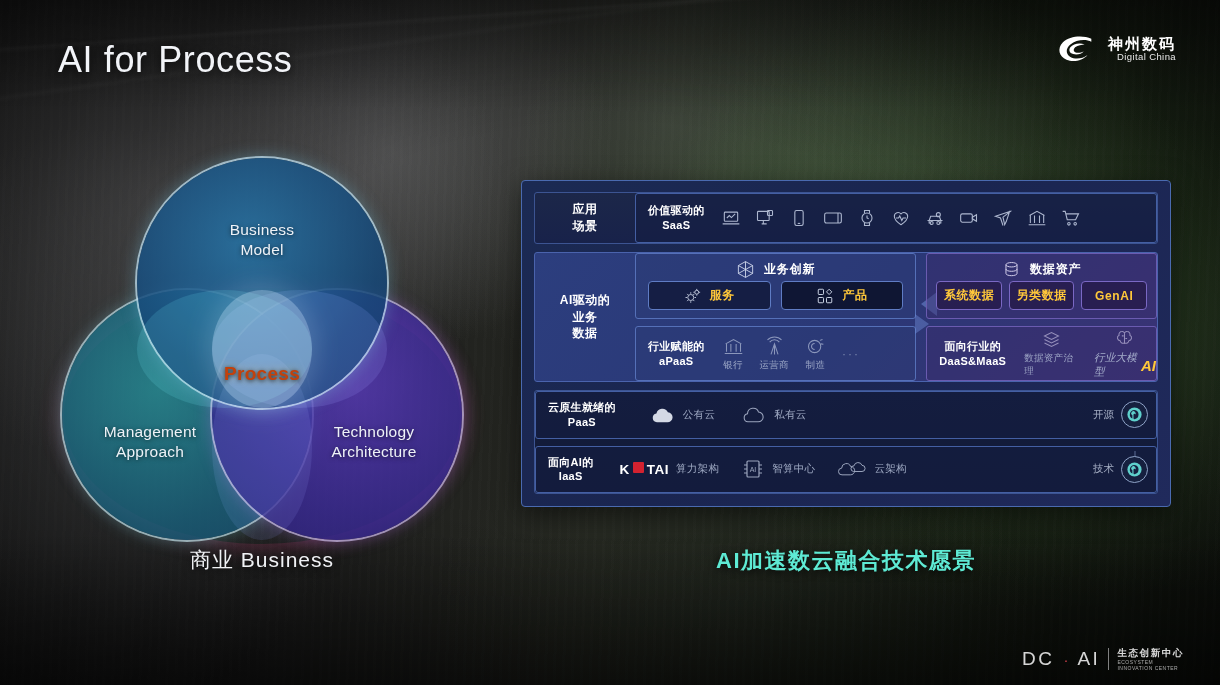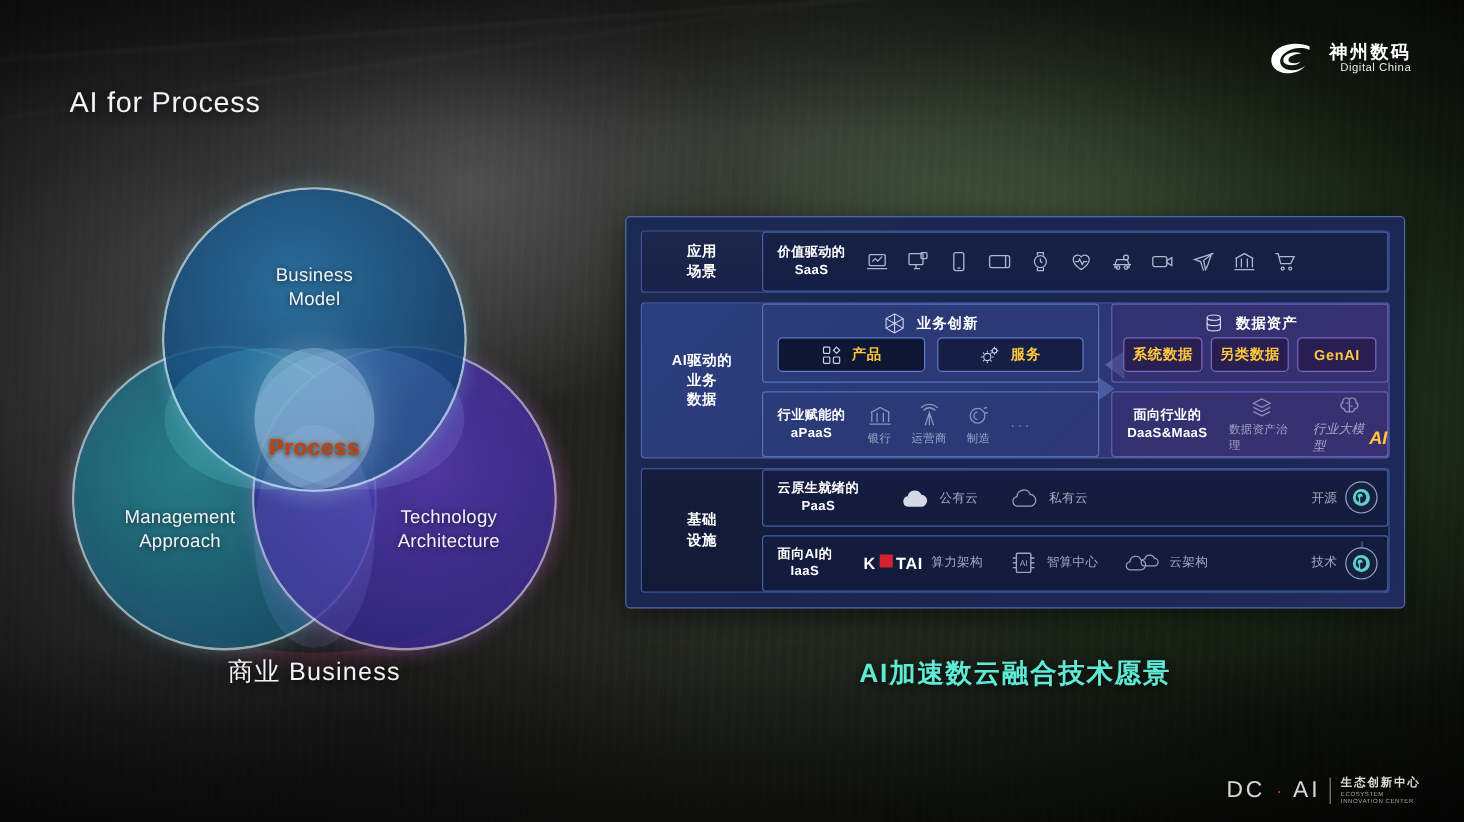--- a/index.html
+++ b/index.html
@@ -37,24 +37,23 @@
   }
   .bg-vignette {
     background:
       radial-gradient(ellipse 78% 78% at 50% 48%, transparent 38%, rgba(0,0,0,.58) 100%),
       linear-gradient(180deg, rgba(0,0,0,.35) 0%, transparent 16%, transparent 78%, rgba(0,0,0,.55) 100%);
   }
 
   
   #slide-title {
     position: absolute; left: 58px; top: 39px;
-    font-size: 24px; font-weight: 400; letter-spacing: .6px;
+    font-size: 36px; font-weight: 400; letter-spacing: .6px;
     color: #f2f4f8; text-shadow: 0 2px 10px rgba(0,0,0,.75);
     white-space: nowrap;
-    margin-top: 33px;
   }
   #brand-logo {
     position: absolute; right: 44px; top: 34px;
     display: flex; align-items: center; gap: 9px;
   }
   .brand-mark { width: 42px; height: 30px; flex: 0 0 auto; }
   .brand-txt { line-height: 1.08; }
   .brand-cn { font-size: 15px; font-weight: 700; color: #fff; letter-spacing: 2px; }
   .brand-en { font-size: 9.5px; font-weight: 400; color: #e9e9e9; letter-spacing: .4px; text-align: right; }
 
@@ -374,41 +373,41 @@
           <div class="sec-head">
             <span class="ico">
                 <svg viewBox="0 0 24 24" fill="none" stroke="#dde5f6" stroke-width="1.1">
                   <path d="M12 2l9 5v10l-9 5-9-5V7z"></path>
                   <path d="M12 2v20M3 7l9 5 9-5M3 17l9-5 9 5"></path>
                 </svg>
               </span>
             <span>业务创新</span>
           </div>
           <div class="pill-row">
+            <div class="pill">
+              <span class="ico">
+                  <svg viewBox="0 0 24 24" fill="none" stroke="#dbe3f4" stroke-width="1.2">
+                    <circle cx="9" cy="14" r="4"></circle>
+                    <path d="M9 7v2M9 19v2M2 14h2M14 14h2M4.2 9.2l1.4 1.4M12.4 17.4l1.4 1.4M4.2 18.8l1.4-1.4M12.4 10.6l1.4-1.4"></path>
+                    <circle cx="17" cy="7" r="2.6"></circle>
+                    <path d="M17 2.5v1.6M17 9.9v1.6M12.5 7h1.6M19.9 7h1.6"></path>
+                  </svg>
+                </span>
+              <span class="pill-txt">服务</span>
+            </div>
             <div class="pill dark">
               <span class="ico">
                   <svg viewBox="0 0 24 24" fill="none" stroke="#dbe3f4" stroke-width="1.3">
                     <rect x="3" y="3" width="7" height="7" rx="1"></rect>
                     <path d="M17.5 3l3.5 3.5-3.5 3.5L14 6.5z"></path>
                     <rect x="3" y="14" width="7" height="7" rx="1"></rect>
                     <rect x="14" y="14" width="7" height="7" rx="1"></rect>
                   </svg>
                 </span>
               <span class="pill-txt">产品</span>
-            </div>
-            <div class="pill">
-              <span class="ico">
-                  <svg viewBox="0 0 24 24" fill="none" stroke="#dbe3f4" stroke-width="1.2">
-                    <circle cx="9" cy="14" r="4"></circle>
-                    <path d="M9 7v2M9 19v2M2 14h2M14 14h2M4.2 9.2l1.4 1.4M12.4 17.4l1.4 1.4M4.2 18.8l1.4-1.4M12.4 10.6l1.4-1.4"></path>
-                    <circle cx="17" cy="7" r="2.6"></circle>
-                    <path d="M17 2.5v1.6M17 9.9v1.6M12.5 7h1.6M19.9 7h1.6"></path>
-                  </svg>
-                </span>
-              <span class="pill-txt">服务</span>
             </div>
           </div>
         </div>
         <div class="inner light" style="flex:.95;">
           <div class="cell-title">行业赋能的
 aPaaS</div>
           <div class="tag-row">
             <div class="tag">
               <span class="ico">
                   <svg viewBox="0 0 24 24" fill="none" stroke="#c6d0e6" stroke-width="1.2">
@@ -492,22 +491,20 @@
                 <span class="accent-ai">AI</span>
               </div>
             </div>
           </div>
         </div>
       </div>
     </div>
   </div>
 
   <div class="band" id="band-infra">
-    <div class="band-lbl">基础
-设施</div>
     <div class="band-body" style="position:relative;">
       <div id="oc-link"></div>
 
       <div class="inner" style="flex:1;">
         <div class="cell-title">云原生就绪的
 PaaS</div>
         <div class="tag-row" style="gap:26px; padding-left:22px;">
           <div class="tag-inline">
             <span class="ico" style="width:26px;height:26px;opacity:.9">
                 <svg viewBox="0 0 32 22">

